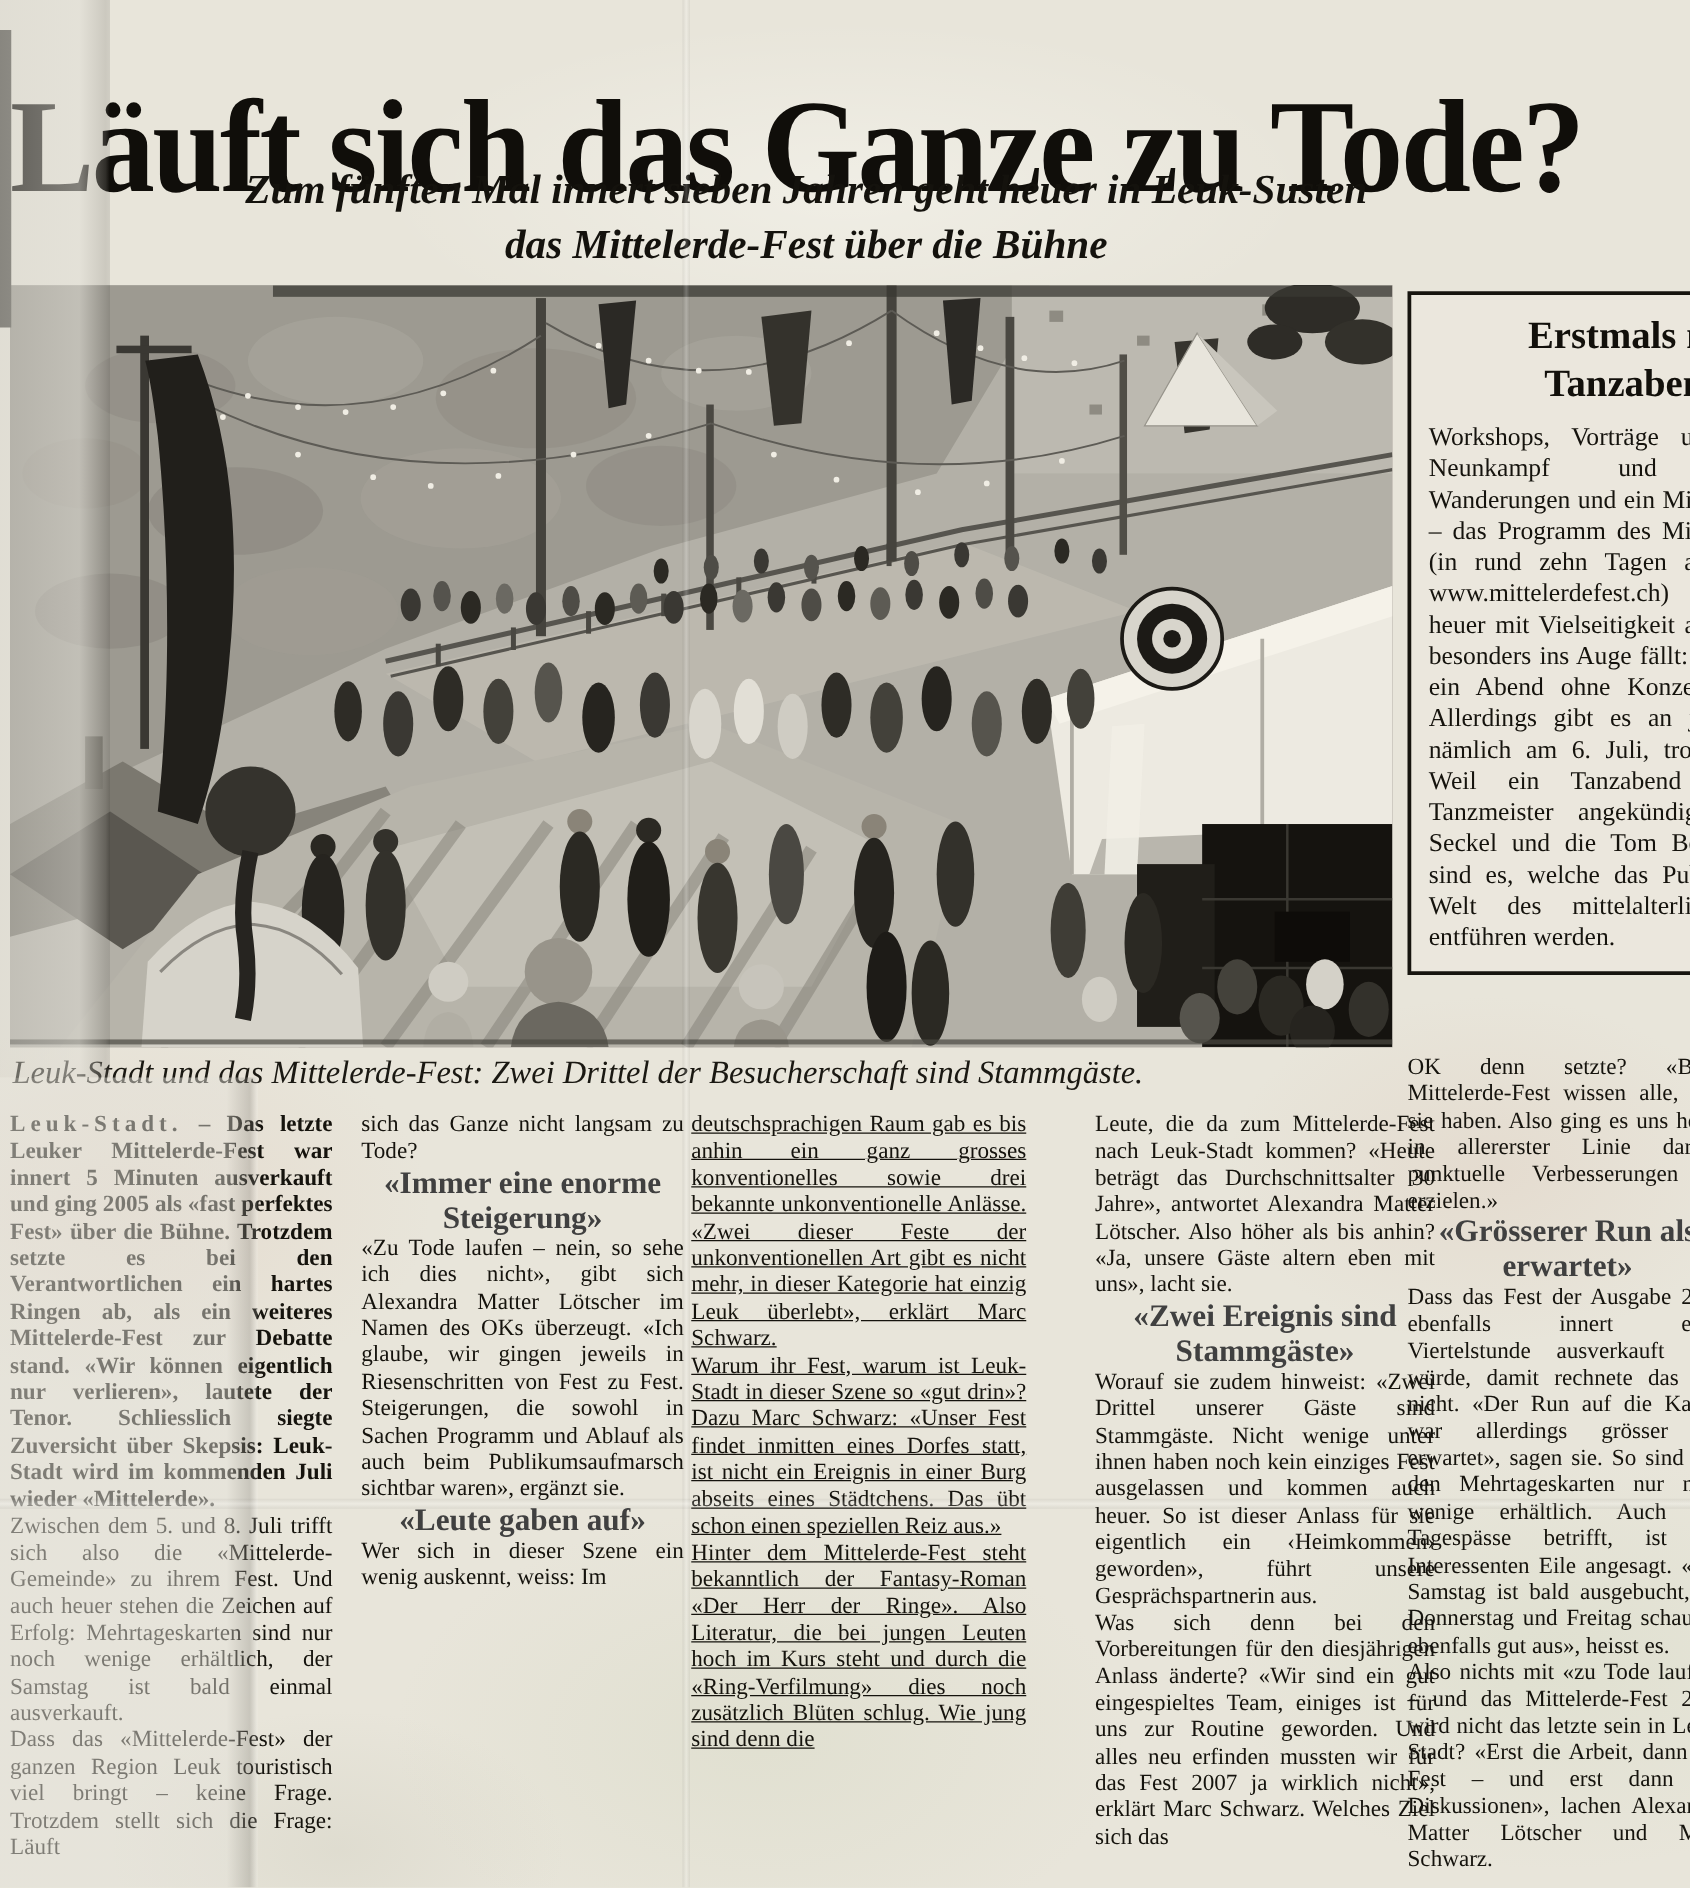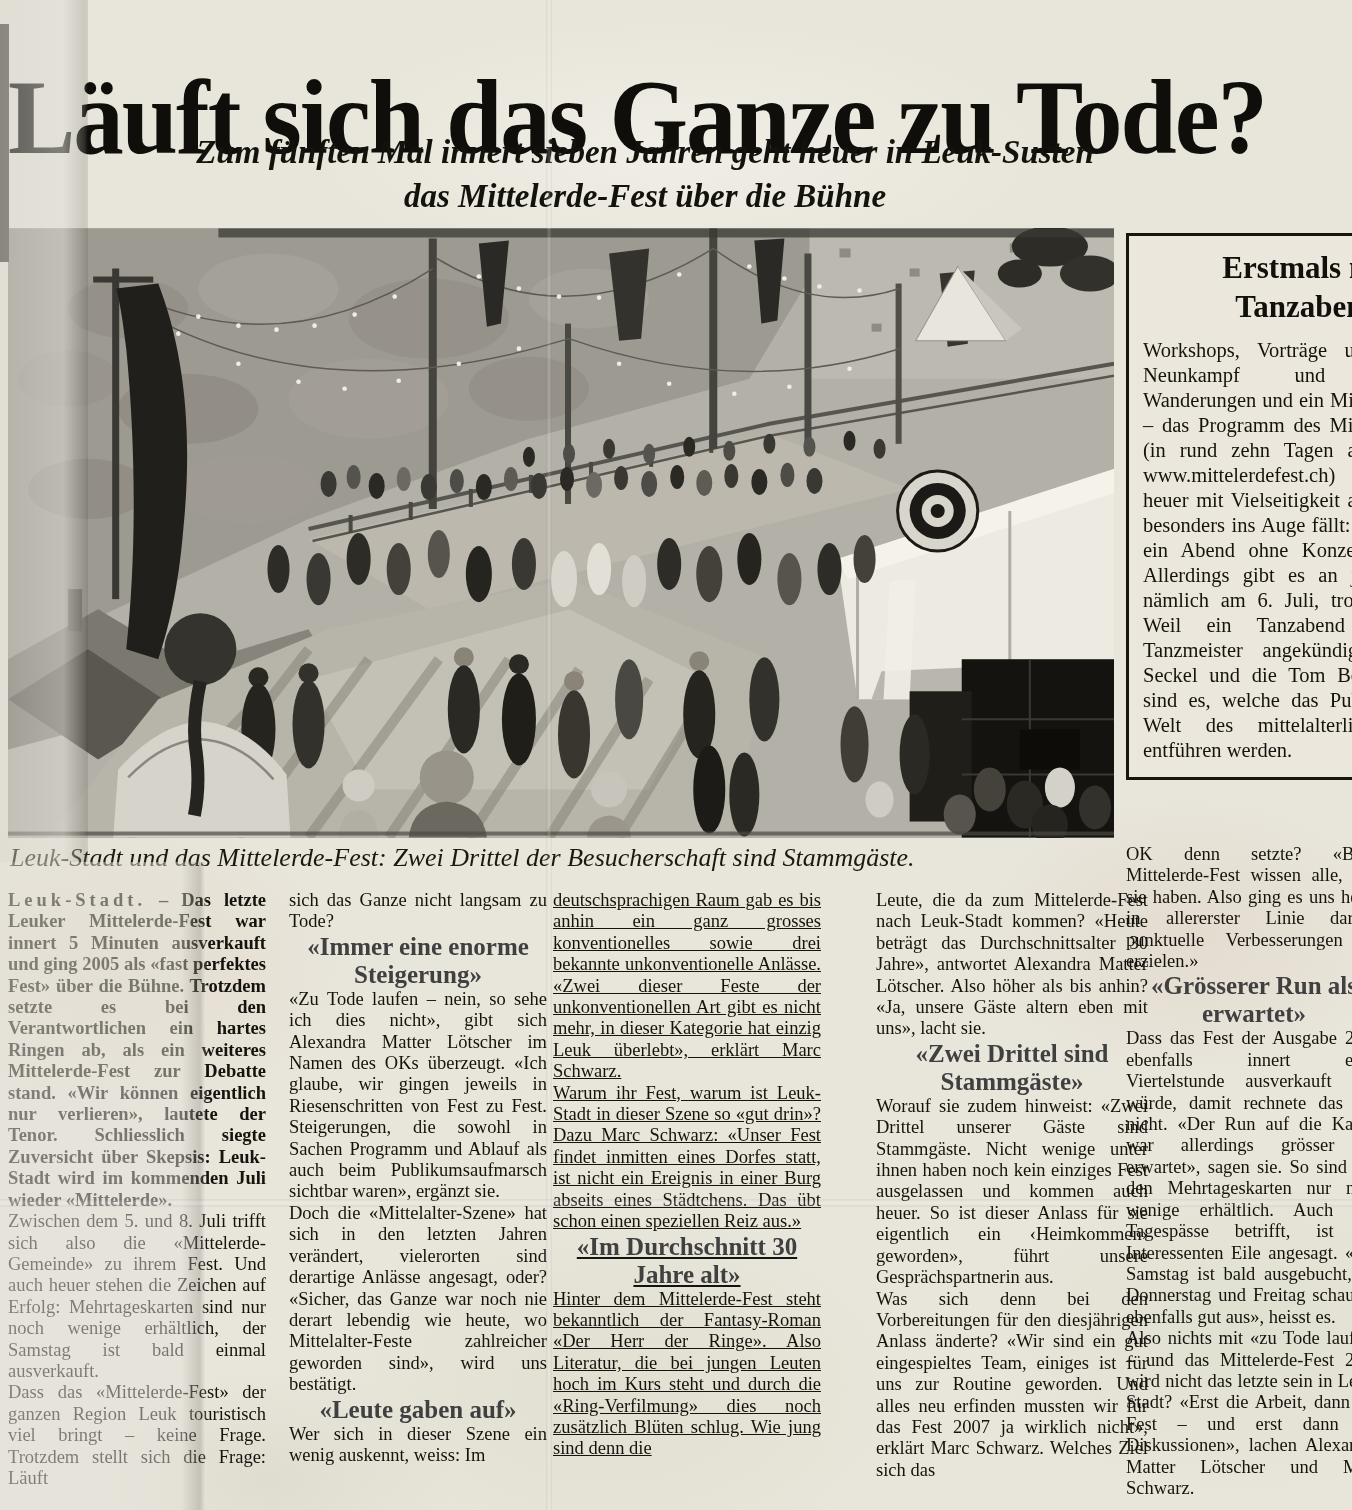--- a/index.html
+++ b/index.html
@@ -339,35 +339,33 @@
 <div class="col" id="col1">
   <p class="lead"><span class="spaced">Leuk-Stadt.</span><span> – Das letzte Leuker Mittelerde-Fest war innert 5 Minuten ausverkauft und ging 2005 als «fast perfektes Fest» über die Bühne. Trotzdem setzte es bei den Verantwortlichen ein hartes Ringen ab, als ein weiteres Mittelerde-Fest zur Debatte stand. «Wir können eigentlich nur verlieren», lautete der Tenor. Schliesslich siegte Zuversicht über Skepsis: Leuk-Stadt wird im kommenden Juli wieder «Mittelerde».</span></p>
   <p class="gap">Zwischen dem 5. und 8. Juli trifft sich also die «Mittelerde-Gemeinde» zu ihrem Fest. Und auch heuer stehen die Zeichen auf Erfolg: Mehrtageskarten sind nur noch wenige erhältlich, der Samstag ist bald einmal ausverkauft.</p>
   <p>Dass das «Mittelerde-Fest» der ganzen Region Leuk touristisch viel bringt – keine Frage. Trotzdem stellt sich die Frage: Läuft</p>
 </div>
 
 <div class="col" id="col2">
   <p>sich das Ganze nicht langsam zu Tode?</p>
   <p class="subhead">«Immer eine enorme Steigerung»</p>
   <p>«Zu Tode laufen – nein, so sehe ich dies nicht», gibt sich Alexandra Matter Lötscher im Namen des OKs überzeugt. «Ich glaube, wir gingen jeweils in Riesenschritten von Fest zu Fest. Steigerungen, die sowohl in Sachen Programm und Ablauf als auch beim Publikumsaufmarsch sichtbar waren», ergänzt sie.</p>
-  <p>Doch die «Mittelalter-Szene» hat sich in den letzten Jahren verändert, vielerorten sind derartige Anlässe angesagt, oder? «Sicher, das Ganze war noch nie derart lebendig wie heute, wo Mittelalter-Feste zahlreicher geworden sind», wird uns bestätigt.</p>
   <p class="subhead">«Leute gaben auf»</p>
   <p>Wer sich in dieser Szene ein wenig auskennt, weiss: Im</p>
 </div>
 
 <div class="col" id="col3">
   <p>deutschsprachigen Raum gab es bis anhin ein ganz grosses konventionelles sowie drei bekannte unkonventionelle Anlässe. «Zwei dieser Feste der unkonventionellen Art gibt es nicht mehr, in dieser Kategorie hat einzig Leuk überlebt», erklärt Marc Schwarz.</p>
   <p>Warum ihr Fest, warum ist Leuk-Stadt in dieser Szene so «gut drin»? Dazu Marc Schwarz: «Unser Fest findet inmitten eines Dorfes statt, ist nicht ein Ereignis in einer Burg abseits eines Städtchens. Das übt schon einen speziellen Reiz aus.»</p>
-  <p class="subhead">«Im Durchschnitt 30 Jahre alt»</p>
   <p>Hinter dem Mittelerde-Fest steht bekanntlich der Fantasy-Roman «Der Herr der Ringe». Also Literatur, die bei jungen Leuten hoch im Kurs steht und durch die «Ring-Verfilmung» dies noch zusätzlich Blüten schlug. Wie jung sind denn die</p>
 </div>
 
 <div class="col" id="col4">
   <p>Leute, die da zum Mittelerde-Fest nach Leuk-Stadt kommen? «Heute beträgt das Durchschnittsalter 30 Jahre», antwortet Alexandra Matter Lötscher. Also höher als bis anhin? «Ja, unsere Gäste altern eben mit uns», lacht sie.</p>
-  <p class="subhead">«Zwei Drittel sind Stammgäste»</p>
+  <p class="subhead">«Zwei Ereignis sind Stammgäste»</p>
   <p>Worauf sie zudem hinweist: «Zwei Drittel unserer Gäste sind Stammgäste. Nicht wenige unter ihnen haben noch kein einziges Fest ausgelassen und kommen auch heuer. So ist dieser Anlass für sie eigentlich ein ‹Heimkommen› geworden», führt unsere Gesprächspartnerin aus.</p>
   <p>Was sich denn bei den Vorbereitungen für den diesjährigen Anlass änderte? «Wir sind ein gut eingespieltes Team, einiges ist für uns zur Routine geworden. Und alles neu erfinden mussten wir für das Fest 2007 ja wirklich nicht», erklärt Marc Schwarz. Welches Ziel sich das</p>
 </div>
 
 <div class="col" id="col5">
   <p>OK denn setzte? «Beim Mittelerde-Fest wissen alle, was sie haben. Also ging es uns heuer in allererster Linie darum, punktuelle Verbesserungen zu erzielen.»</p>
   <p class="subhead">«Grösserer Run als erwartet»</p>
   <p>Dass das Fest der Ausgabe 2007 ebenfalls innert einer Viertelstunde ausverkauft sein würde, damit rechnete das OK nicht. «Der Run auf die Karten war allerdings grösser als erwartet», sagen sie. So sind von den Mehrtageskarten nur noch wenige erhältlich. Auch was Tagespässe betrifft, ist bei Interessenten Eile angesagt. «Der Samstag ist bald ausgebucht, für Donnerstag und Freitag schaut es ebenfalls gut aus», heisst es.</p>
   <p>Also nichts mit «zu Tode laufen» – und das Mittelerde-Fest 2007 wird nicht das letzte sein in Leuk-Stadt? «Erst die Arbeit, dann das Fest – und erst dann die Diskussionen», lachen Alexandra Matter Lötscher und Marc Schwarz.</p>
 </div>

